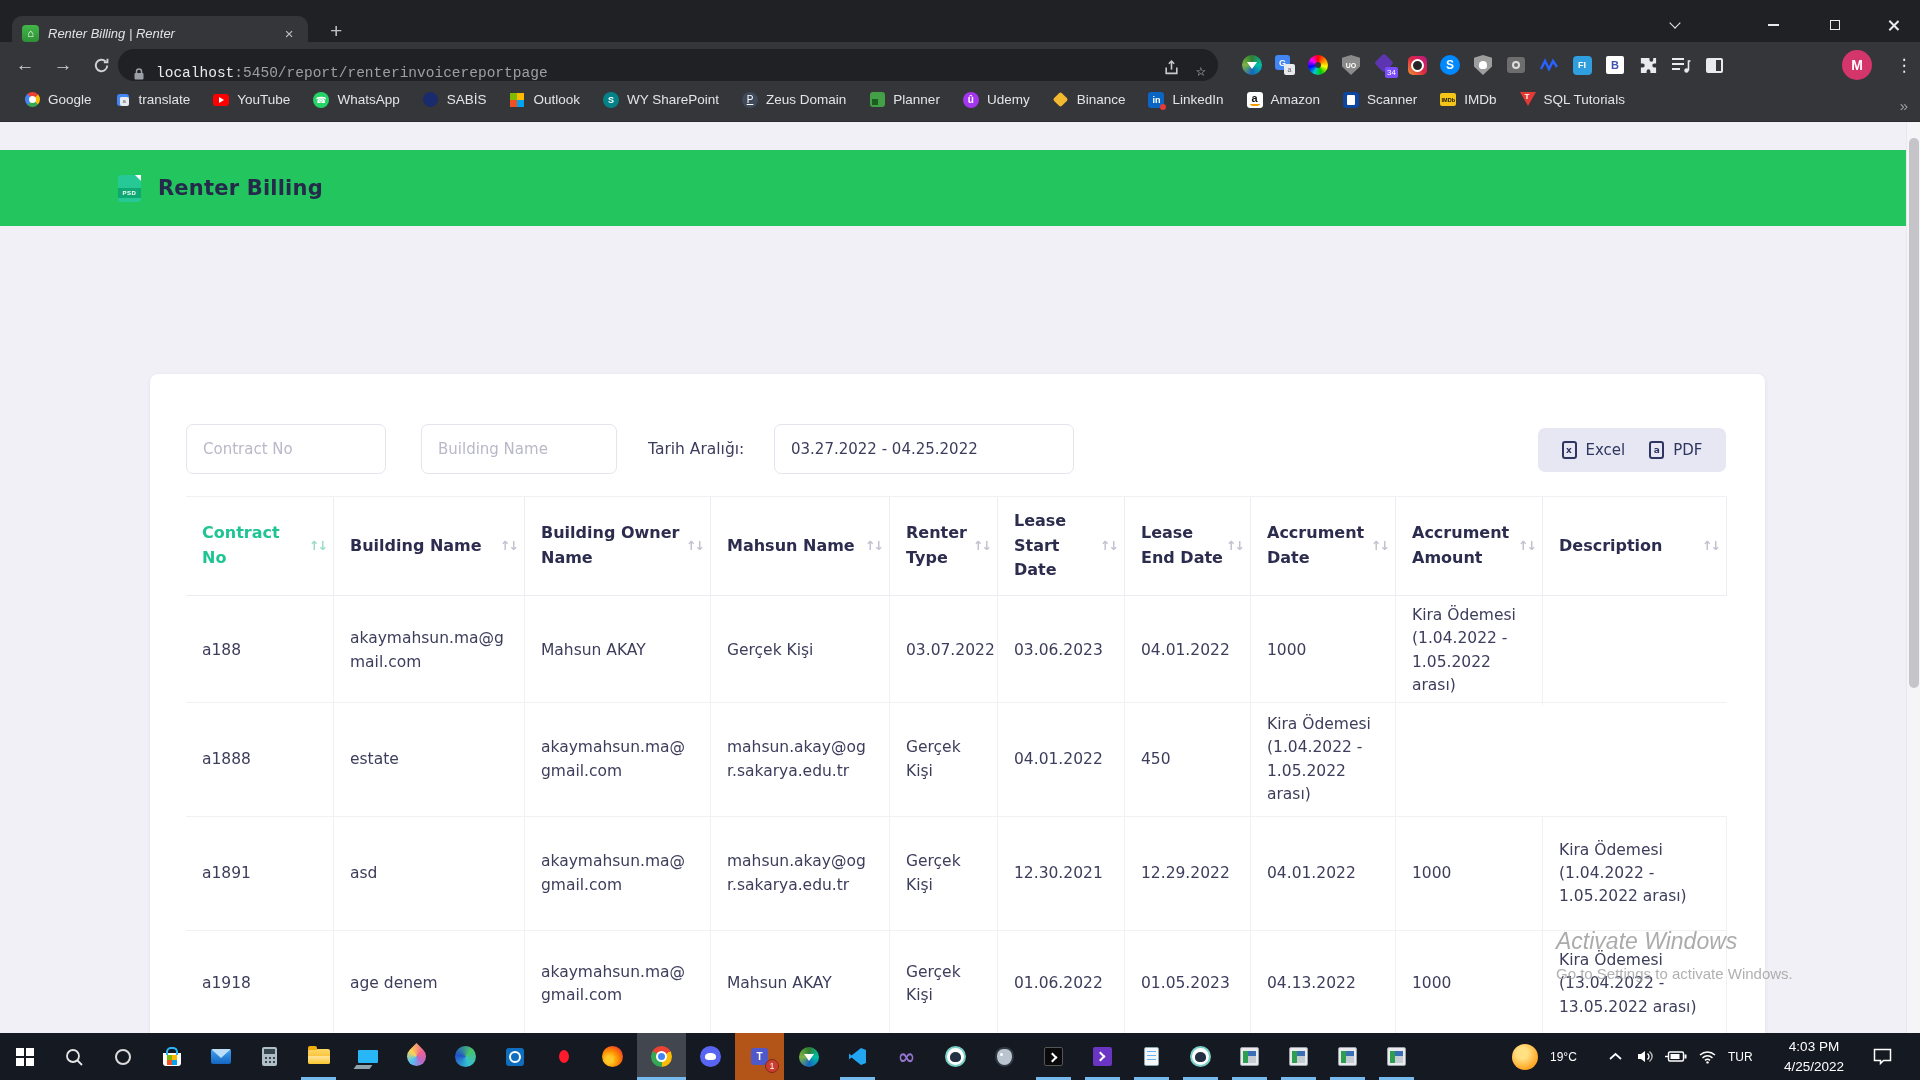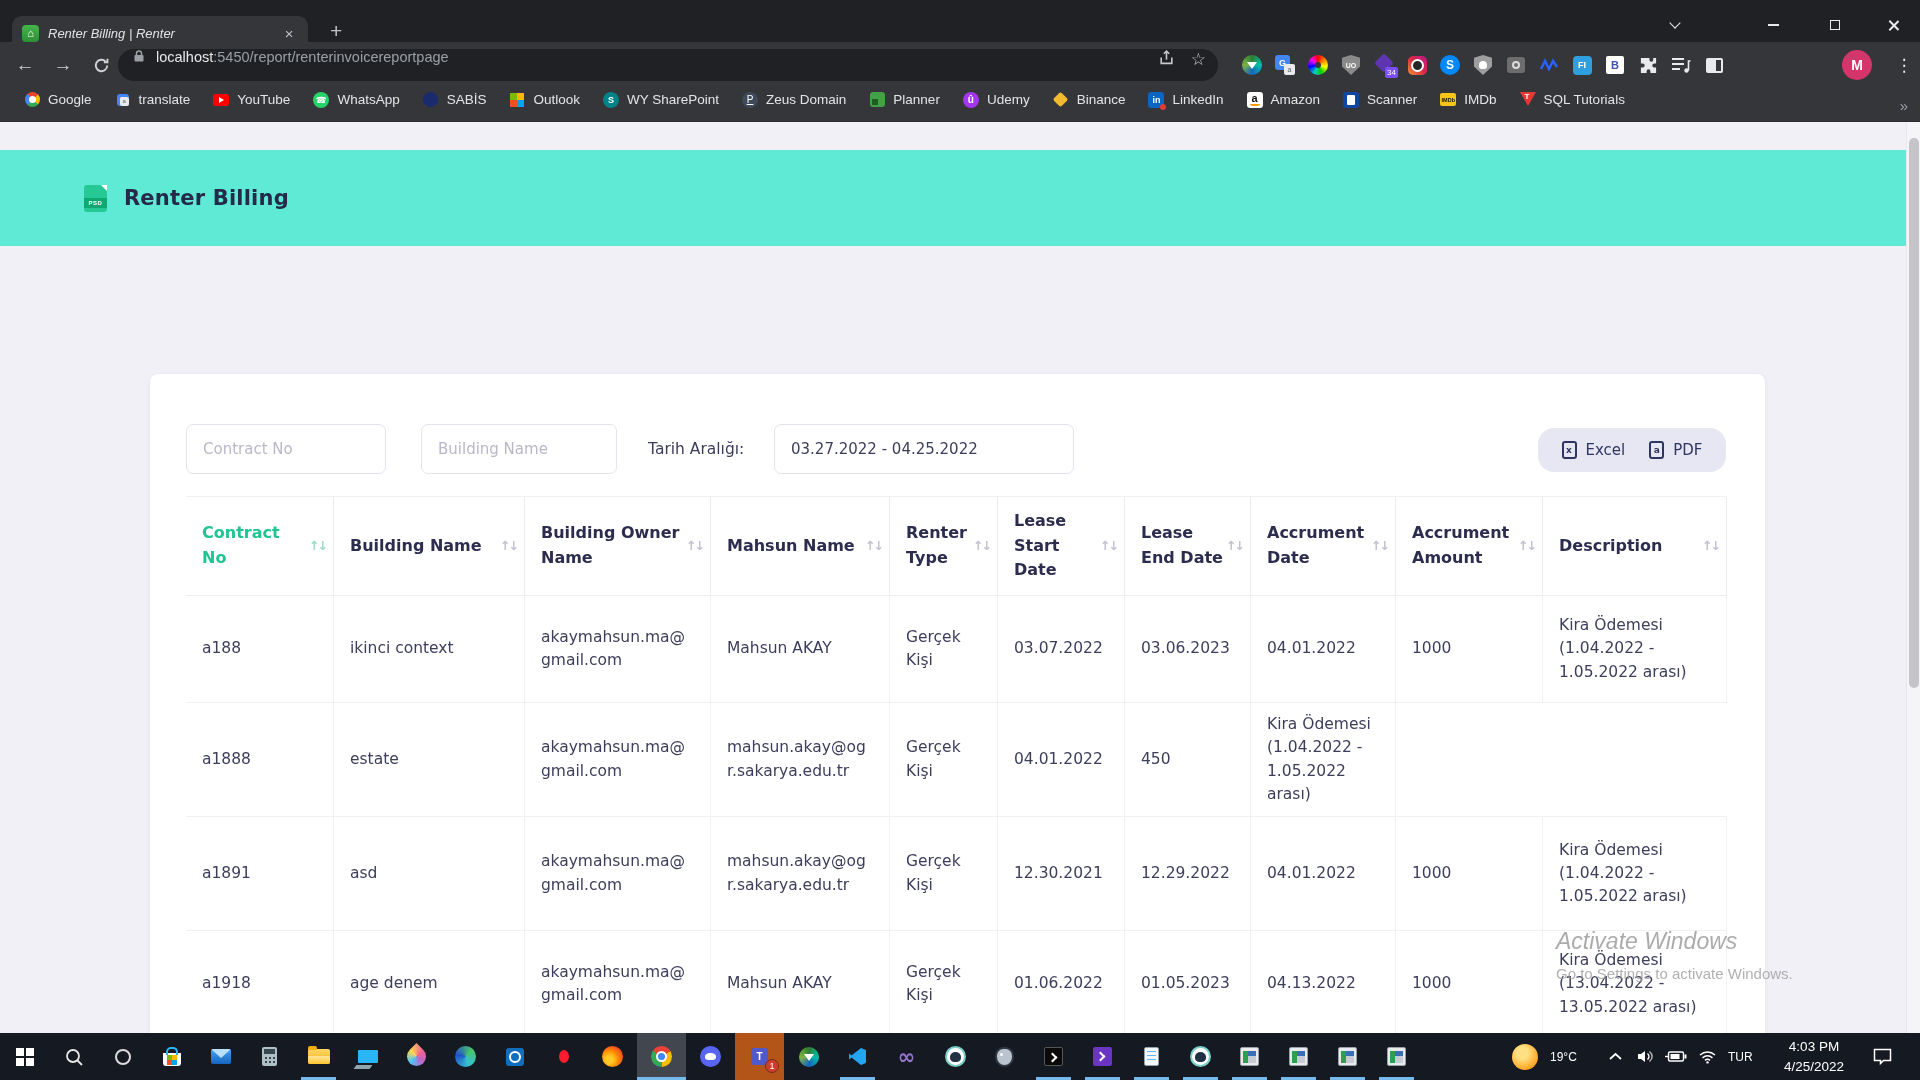--- a/index.html
+++ b/index.html
@@ -32,21 +32,21 @@
   .wc-close i::before{transform:rotate(45deg);}  .wc-close i::after{transform:rotate(-45deg);}
 
   
   .toolbar{position:absolute;top:42px;left:0;width:1920px;height:46px;background:#35363a;}
   .nav-ic{position:absolute;top:0;height:46px;width:34px;display:flex;align-items:center;justify-content:center;
     color:#cfd2d6;font-size:19px;cursor:pointer;}
   #nav-back{left:8px;}  #nav-back::after{content:"←";}
   #nav-fwd{left:46px;color:#cfd2d6;} #nav-fwd::after{content:"→";}
   #nav-reload{left:84px;}
   .urlbar{position:absolute;left:118px;top:7px;width:1100px;height:32px;border-radius:16px;background:#202124;
-    display:flex;align-items:flex-start;cursor:text;}
+    display:flex;align-items:flex-end;cursor:text;font-family:Liberation Mono, monospace;}
   .lock{margin-left:15px;display:flex;}
   .url-text{margin-left:11px;font-size:14.5px;color:#9aa0a6;white-space:nowrap;}
   .url-host{color:#e8eaed;}
   .url-actions{position:absolute;right:12px;display:flex;align-items:center;gap:16px;}
   .star-ic{color:#c7cacd;font-size:17px;cursor:pointer;}
   .star-ic::after{content:"☆";}
   .exts{position:absolute;left:1240px;top:0;height:46px;display:flex;align-items:center;gap:9px;}
   .eic{width:24px;height:24px;display:flex;align-items:center;justify-content:center;position:relative;cursor:pointer;}
   .idm-circ{width:20px;height:20px;border-radius:50%;background:conic-gradient(#2e7d32,#00bfa5,#1565c0,#7cb342,#2e7d32);position:relative;}
   .idm-circ::after{content:"";position:absolute;left:5px;top:7px;border-left:5px solid transparent;
@@ -134,38 +134,38 @@
   .sqlt{position:relative;width:16px;height:15px;}
   .sqlt::before{content:"";position:absolute;left:0;top:0;border-left:8px solid transparent;
     border-right:8px solid transparent;border-top:14px solid #e53935;}
   .sqlt::after{content:"T";position:absolute;left:5px;top:0;color:#fff;font-size:8px;font-weight:bold;}
   .bm-over{position:absolute;right:12px;top:0;height:34px;display:flex;align-items:center;color:#9aa0a6;
     font-size:15px;cursor:pointer;}
   .bm-over::after{content:"»";}
 
   
   .page{position:absolute;top:122px;left:0;width:1920px;height:911px;background:#f1f0f6;overflow:hidden;}
-  .titlebar{position:absolute;top:28px;left:0;width:100%;height:96px;background:#5eead4;display:flex;
-    align-items:center;padding-left:84px;gap:17px;}
+  .titlebar{position:absolute;top:28px;left:0;width:100%;height:76px;background:#22c55e;display:flex;
+    align-items:center;padding-left:118px;gap:17px;}
   .psd{width:23px;height:27px;border-radius:3px;background:#26c996;position:relative;}
   .psd::before{content:"";position:absolute;right:0;top:0;border-left:6px solid transparent;border-top:6px solid #fff;}
   .psd i{position:absolute;left:0;bottom:4px;width:100%;height:10px;background:#0ea873;color:#fff;font-size:6px;
     font-weight:bold;font-style:normal;display:flex;align-items:center;justify-content:center;letter-spacing:.5px;}
   .page-title{font-size:21px;font-weight:700;color:#252a4a;letter-spacing:.2px;
     font-family:"DejaVu Sans",sans-serif;}
   .card{position:absolute;left:150px;top:252px;width:1615px;height:781px;background:#fff;border-radius:8px;
     box-shadow:0 1px 4px rgba(40,40,90,.07);font-family:"DejaVu Sans",sans-serif;}
   .fin{position:absolute;height:50px;border:1px solid #e4e4ee;border-radius:7px;padding:0 16px;font-size:15px;
     color:#3c3c5c;outline:none;font-family:"DejaVu Sans",sans-serif;background:#fff;}
   .fin::placeholder{color:#b8b8c8;}
   #f-contract{left:36px;top:50px;width:200px;}
   #f-building{left:271px;top:50px;width:196px;}
   .f-label{position:absolute;left:498px;top:66px;font-size:15.5px;color:#3c3c5c;}
   #f-date{left:624px;top:50px;width:300px;}
-  .export{position:absolute;left:1388px;top:54px;width:188px;height:44px;background:#e7e7f3;border-radius:16px;
+  .export{position:absolute;left:1388px;top:54px;width:188px;height:44px;background:#e7e7f3;border-radius:7px;
     display:flex;align-items:center;justify-content:center;gap:24px;}
   .exp-btn{display:flex;align-items:center;gap:9px;font-size:15px;color:#2e3560;cursor:pointer;}
   .doc-ic{width:15px;height:18px;border:2px solid #2e3560;border-radius:3px;color:#2e3560;font-size:9px;
     font-weight:bold;display:flex;align-items:center;justify-content:center;}
   .doc-ic.xl::after{content:"x";}
   .doc-ic.pf::after{content:"a";}
 
   .rtable{position:absolute;left:36px;top:122px;width:1541px;}
   .hrow,.trow{display:grid;grid-template-columns:148px 191px 186px 179px 108px 127px 126px 145px 147px 184px;}
   .hrow{height:100px;border-top:1px solid #f0f0f5;border-bottom:1px solid #ececf3;}
@@ -548,21 +548,20 @@
             <span class="sort"></span>
           </div>
         <div class="hcell">
             <span>Description</span>
             <span class="sort"></span>
           </div>
       </div>
 
       <div class="trow r1">
         <div class="tcell">a188</div>
-        <div class="tcell">ikinci context</div>
         <div class="tcell break">akaymahsun.ma@gmail.com</div>
         <div class="tcell break">Mahsun AKAY</div>
         <div class="tcell">Gerçek Kişi</div>
         <div class="tcell">03.07.2022</div>
         <div class="tcell">03.06.2023</div>
         <div class="tcell">04.01.2022</div>
         <div class="tcell">1000</div>
         <div class="tcell">Kira Ödemesi (1.04.2022 - 1.05.2022 arası)</div>
       </div>
 

